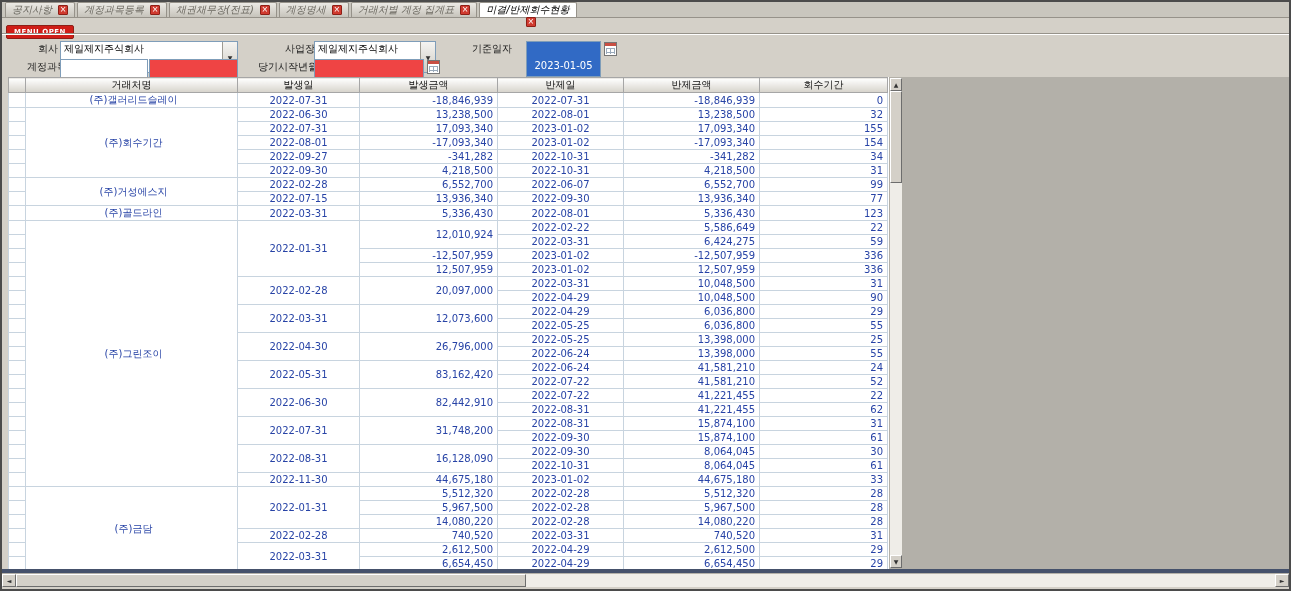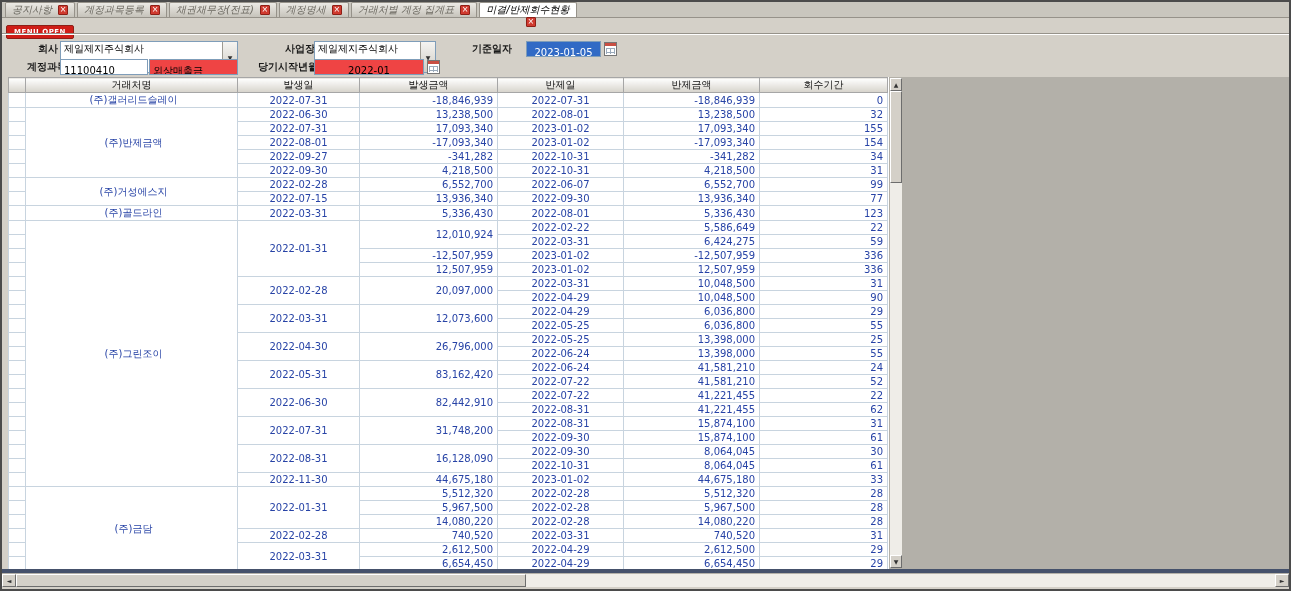--- a/index.html
+++ b/index.html
@@ -12,22 +12,22 @@
   .tab.active{background:#ffffff;color:#000;flex-direction:column;}
   .tclose{display:inline-block;width:10px;height:10px;margin-left:6px;background:#d03a2f;border:1px solid #8d1f17;color:#fff;font-size:8px;line-height:8px;text-align:center;border-radius:1px;}
 
   
   .menubar{position:absolute;left:4px;top:17px;height:13px;}
   .menu-open{display:inline-block;background:#cf1d17;color:#fff;font-size:7px;font-weight:bold;letter-spacing:.5px;padding:2px 7px;border:1px solid #8d1f17;border-radius:2px;}
   .divider{position:absolute;left:0;top:31px;width:100%;height:2px;border-top:1px solid #96928a;border-bottom:1px solid #ffffff;}
 
   
   .form{position:absolute;left:0;top:33px;width:100%;height:42px;font-size:10px;}
-  .flabel{position:absolute;height:16px;line-height:16px;font-weight:bold;color:#1a1a1a;white-space:nowrap;}
-  .field{position:absolute;height:16px;line-height:14px;background:#fff;border:1px solid #7f9db9;color:#000;padding:4px 3px;overflow:hidden;white-space:nowrap;}
+  .flabel{position:absolute;height:16px;line-height:16px;font-weight:normal;color:#1a1a1a;white-space:nowrap;}
+  .field{position:absolute;height:16px;line-height:14px;background:#fff;border:1px solid #7f9db9;color:#000;padding:17px 3px;overflow:hidden;white-space:nowrap;}
   .field.ro{background:#ef4444;}
   .field.center{text-align:center;}
   .field.selblue{background:#316ac5;color:#fff;text-align:center;}
   .combo{position:absolute;height:32px;background:#fff;border:1px solid #7f9db9;display:flex;align-items:stretch;}
   .cval{flex:1;line-height:14px;padding:0 3px;color:#000;overflow:hidden;white-space:nowrap;}
   .cbtn{width:15px;background:linear-gradient(#f5f4f1,#cfccc4);border-left:1px solid #9d9a92;display:flex;align-items:center;justify-content:center;}
   .cbtn i{font-style:normal;font-size:6px;color:#333;}
   .cal{position:absolute;width:13px;height:14px;background:#fff;border:1px solid #767676;}
   .cal::before{content:"";position:absolute;left:0;top:0;right:0;height:3px;background:#c94f43;}
   .cal::after{content:"";position:absolute;left:1px;right:1px;top:5px;bottom:1px;
@@ -147,21 +147,21 @@
             <td class="sel"></td>
             <td class="name" rowspan="1">(주)갤러리드슬레이</td>
             <td class="date" rowspan="1">2022-07-31</td>
             <td class="num" rowspan="1">-18,846,939</td>
             <td class="date">2022-07-31</td>
             <td class="num">-18,846,939</td>
             <td class="num">0</td>
           </tr>
           <tr>
             <td class="sel"></td>
-            <td class="name" rowspan="5">(주)반제금액</td>
+            <td class="name" rowspan="5">(주)회수기간</td>
             <td class="date" rowspan="1">2022-06-30</td>
             <td class="num" rowspan="1">13,238,500</td>
             <td class="date">2022-08-01</td>
             <td class="num">13,238,500</td>
             <td class="num">32</td>
           </tr>
           <tr>
             <td class="sel"></td>
             <td class="date" rowspan="1">2022-07-31</td>
             <td class="num" rowspan="1">17,093,340</td>

